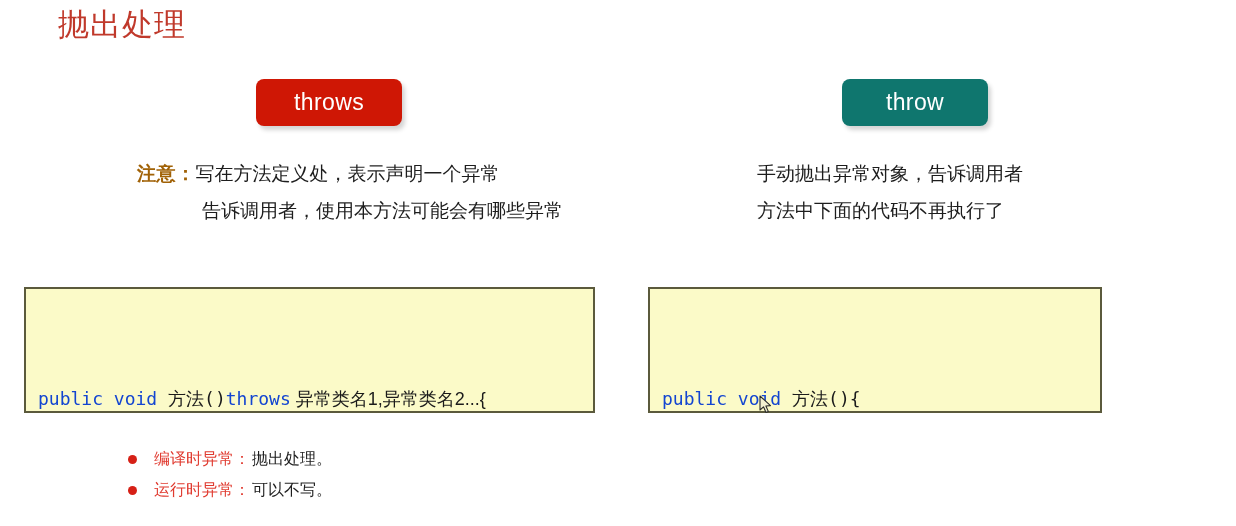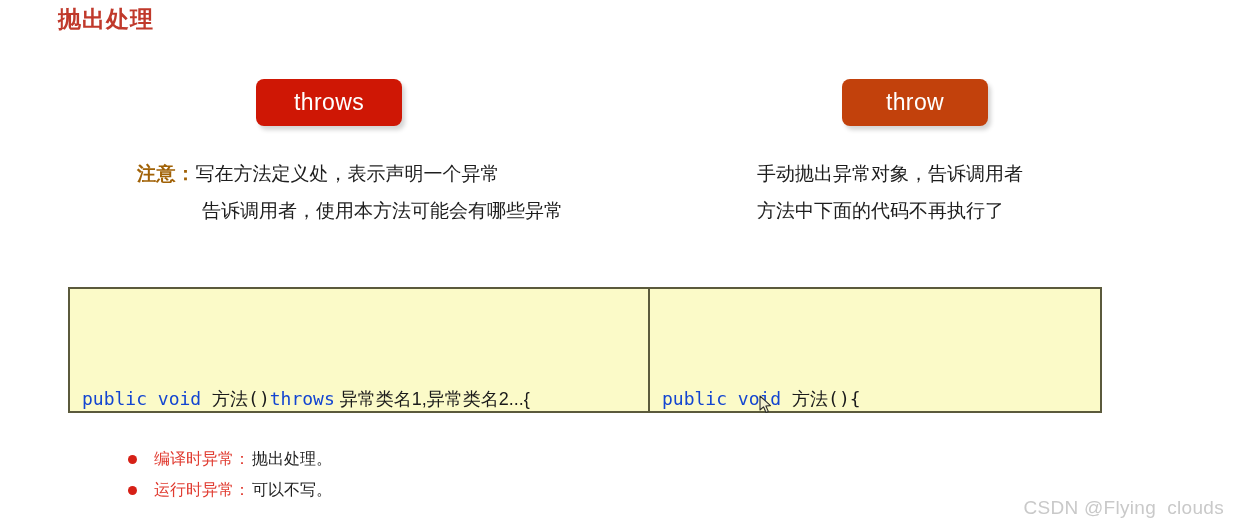--- a/index.html
+++ b/index.html
@@ -20,22 +20,22 @@
     position: absolute;
     inset: 0;
     background: #ffffff;
   }
 
   
   .page-title {
     position: absolute;
     left: 58px;
     top: 4px;
-    font-size: 23px;
-    font-weight: bold;
+    font-size: 31px;
+    font-weight: normal;
     letter-spacing: 1px;
     color: #c0392b;
     white-space: nowrap;
   }
 
   
   .pill {
     position: absolute;
     display: flex;
     align-items: center;
@@ -51,21 +51,21 @@
   .pill-throws {
     left: 256px;
     top: 79px;
     width: 146px;
     background: #cf1705;
   }
   .pill-throw {
     left: 842px;
     top: 79px;
     width: 146px;
-    background: #c2410c;
+    background: #0f766e;
   }
 
   
   .note {
     position: absolute;
     font-size: 19px;
     line-height: 37px;
     white-space: nowrap;
     color: #1d1d1d;
   }
@@ -90,23 +90,22 @@
     font-size: 18px;
     line-height: 39px;
     color: #1b1b1b;
     padding: 12px 0 10px 12px;
     white-space: pre;
     overflow: hidden;
   }
   .code-left {
     left: 24px;
     top: 287px;
-    width: 620px;
+    width: 571px;
     height: 126px;
-    margin-left: 44px;
   }
   .code-right {
     left: 648px;
     top: 287px;
     width: 454px;
     height: 126px;
   }
   .code-line { display: block; }
   .kw { color: #1345d1; }
   .cn {
@@ -206,21 +205,20 @@
       <span class="bullet-term">编译时异常：</span>
       <span class="bullet-desc">抛出处理。</span>
     </div>
     <div class="bullet-row">
       <span class="bullet-dot"></span>
       <span class="bullet-term">运行时异常：</span>
       <span class="bullet-desc">可以不写。</span>
     </div>
   </div>
 
-  <div class="watermark">CSDN @Flying  clouds</div>
 
   <div class="cursor">
     <svg width="14" height="20" viewBox="0 0 14 20" xmlns="http://www.w3.org/2000/svg">
       <polygon points="1,1 1,15 4.5,11.8 7,17.5 9.3,16.4 6.9,11 11.5,10.6" fill="#f2f0d0" stroke="#2b2b2b" stroke-width="1.1" stroke-linejoin="round"></polygon>
     </svg>
   </div>
 
 </div>
 
 </body></html>

